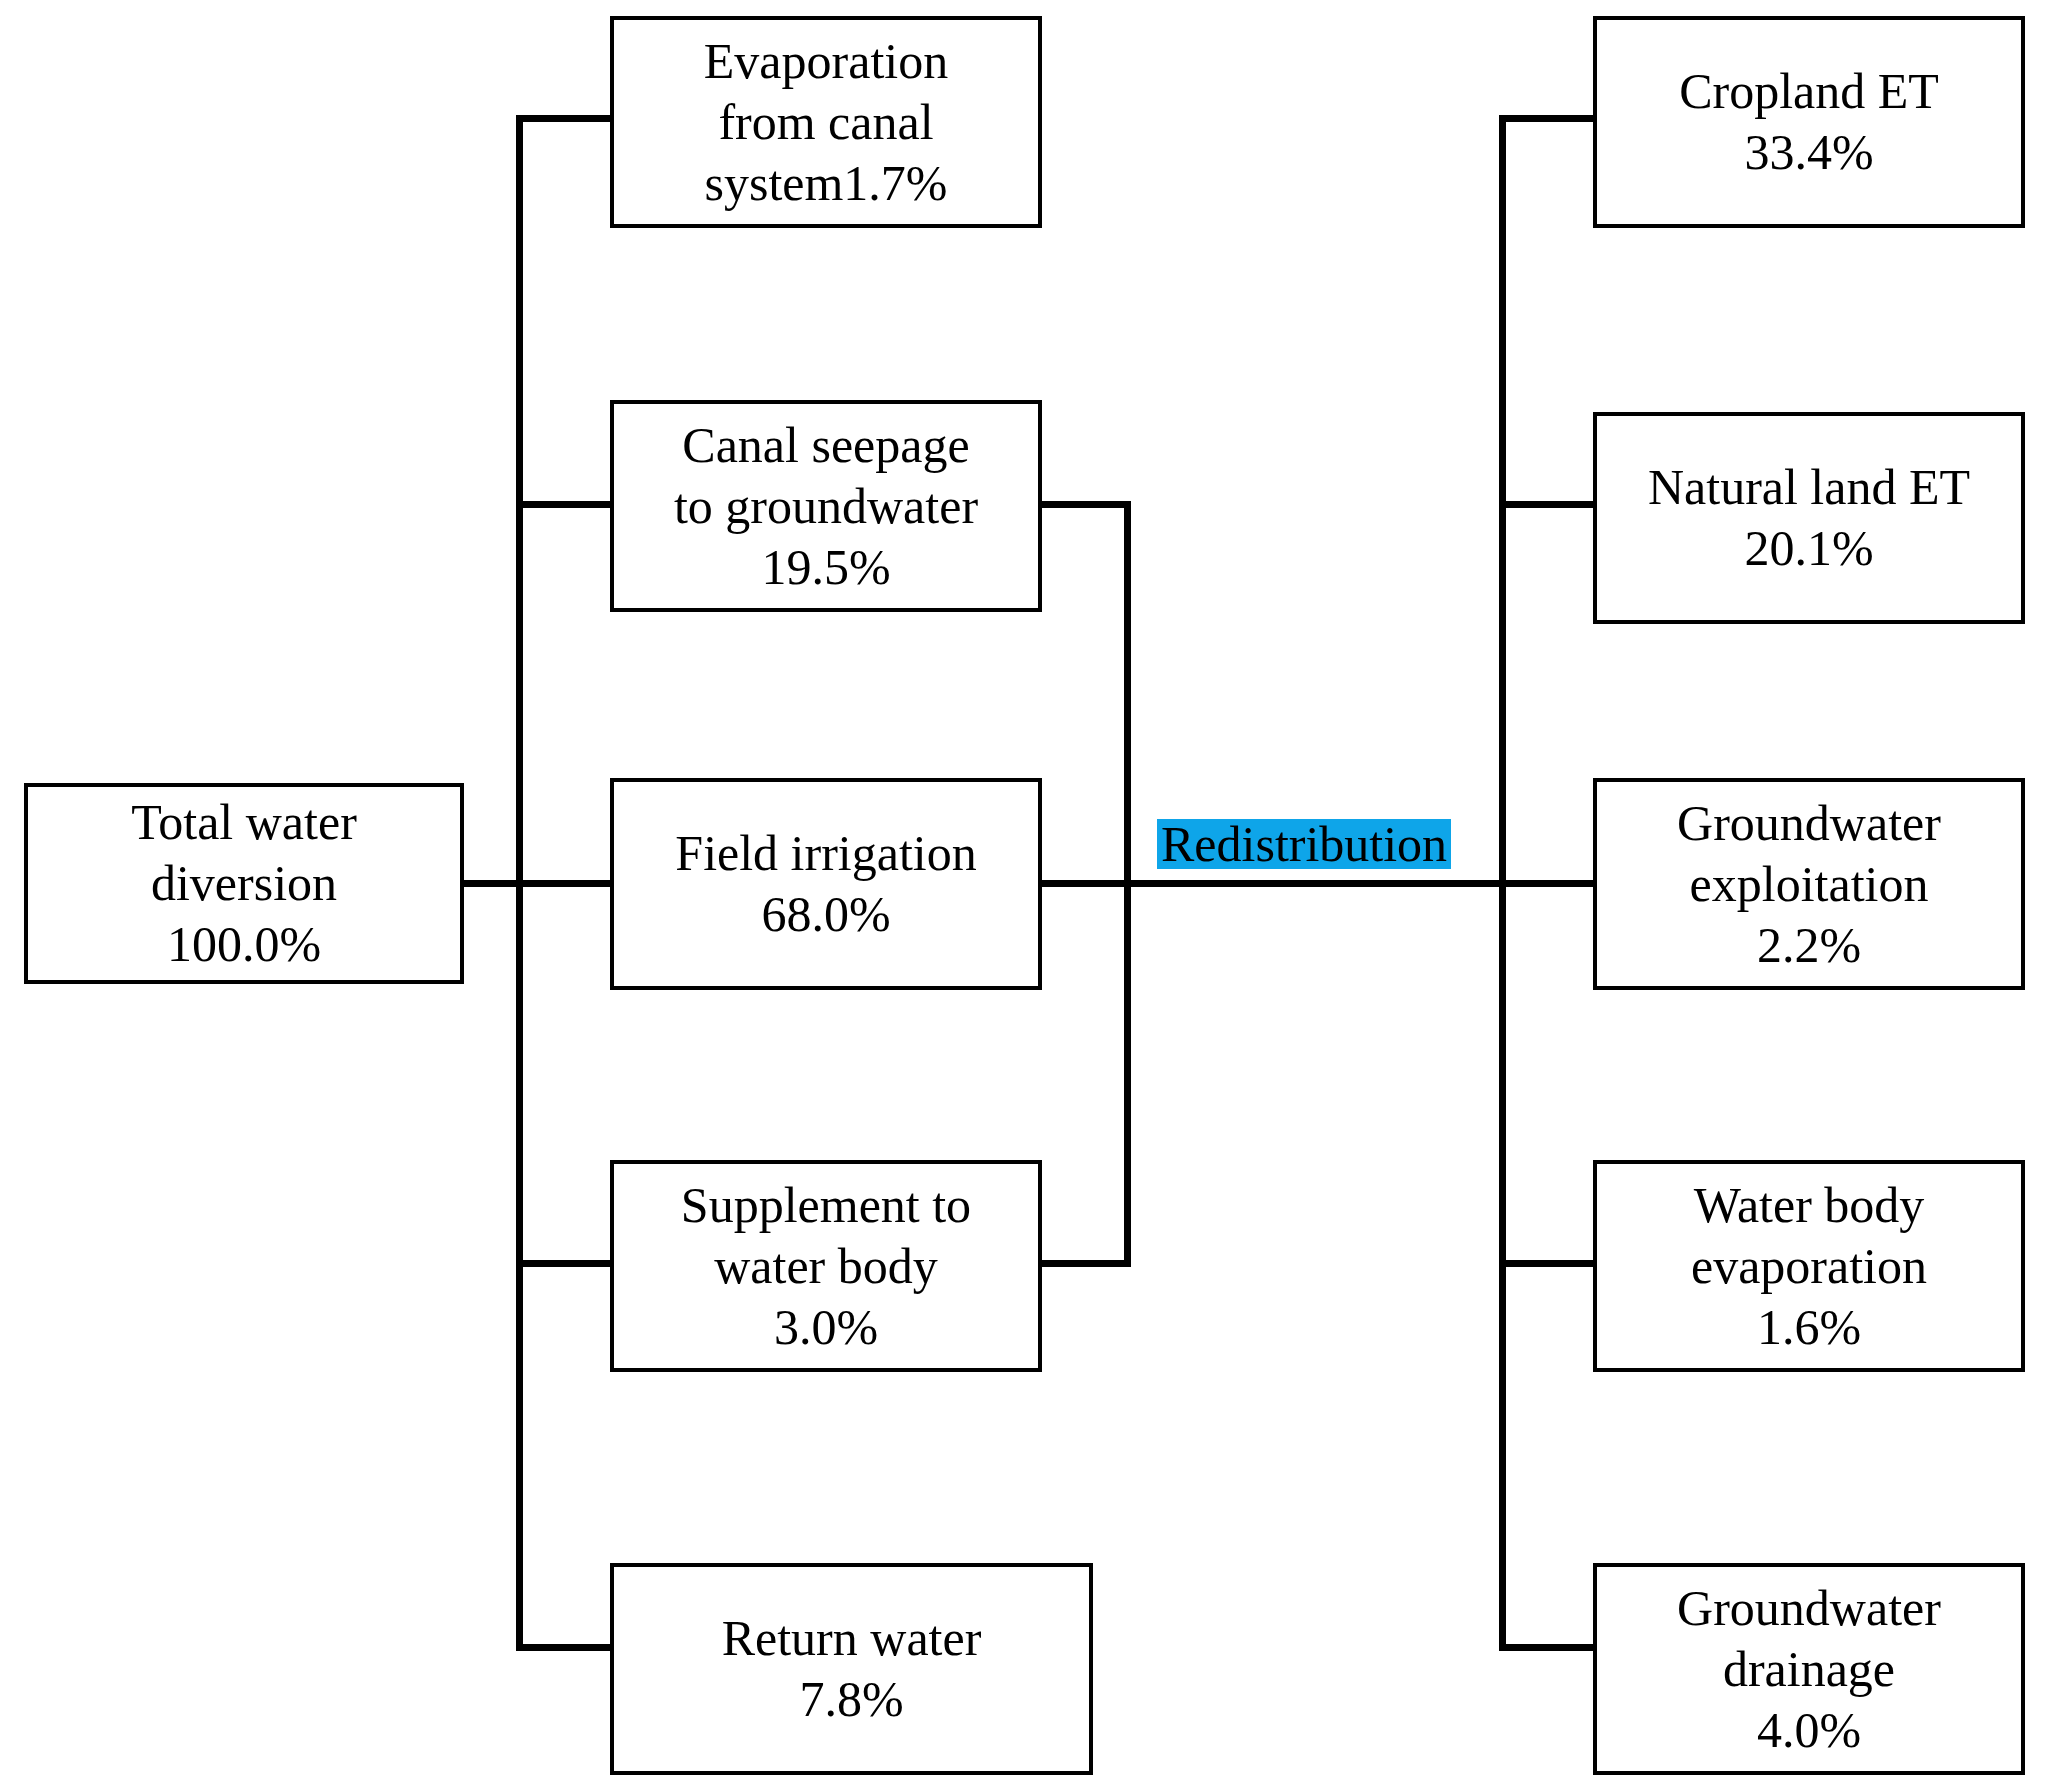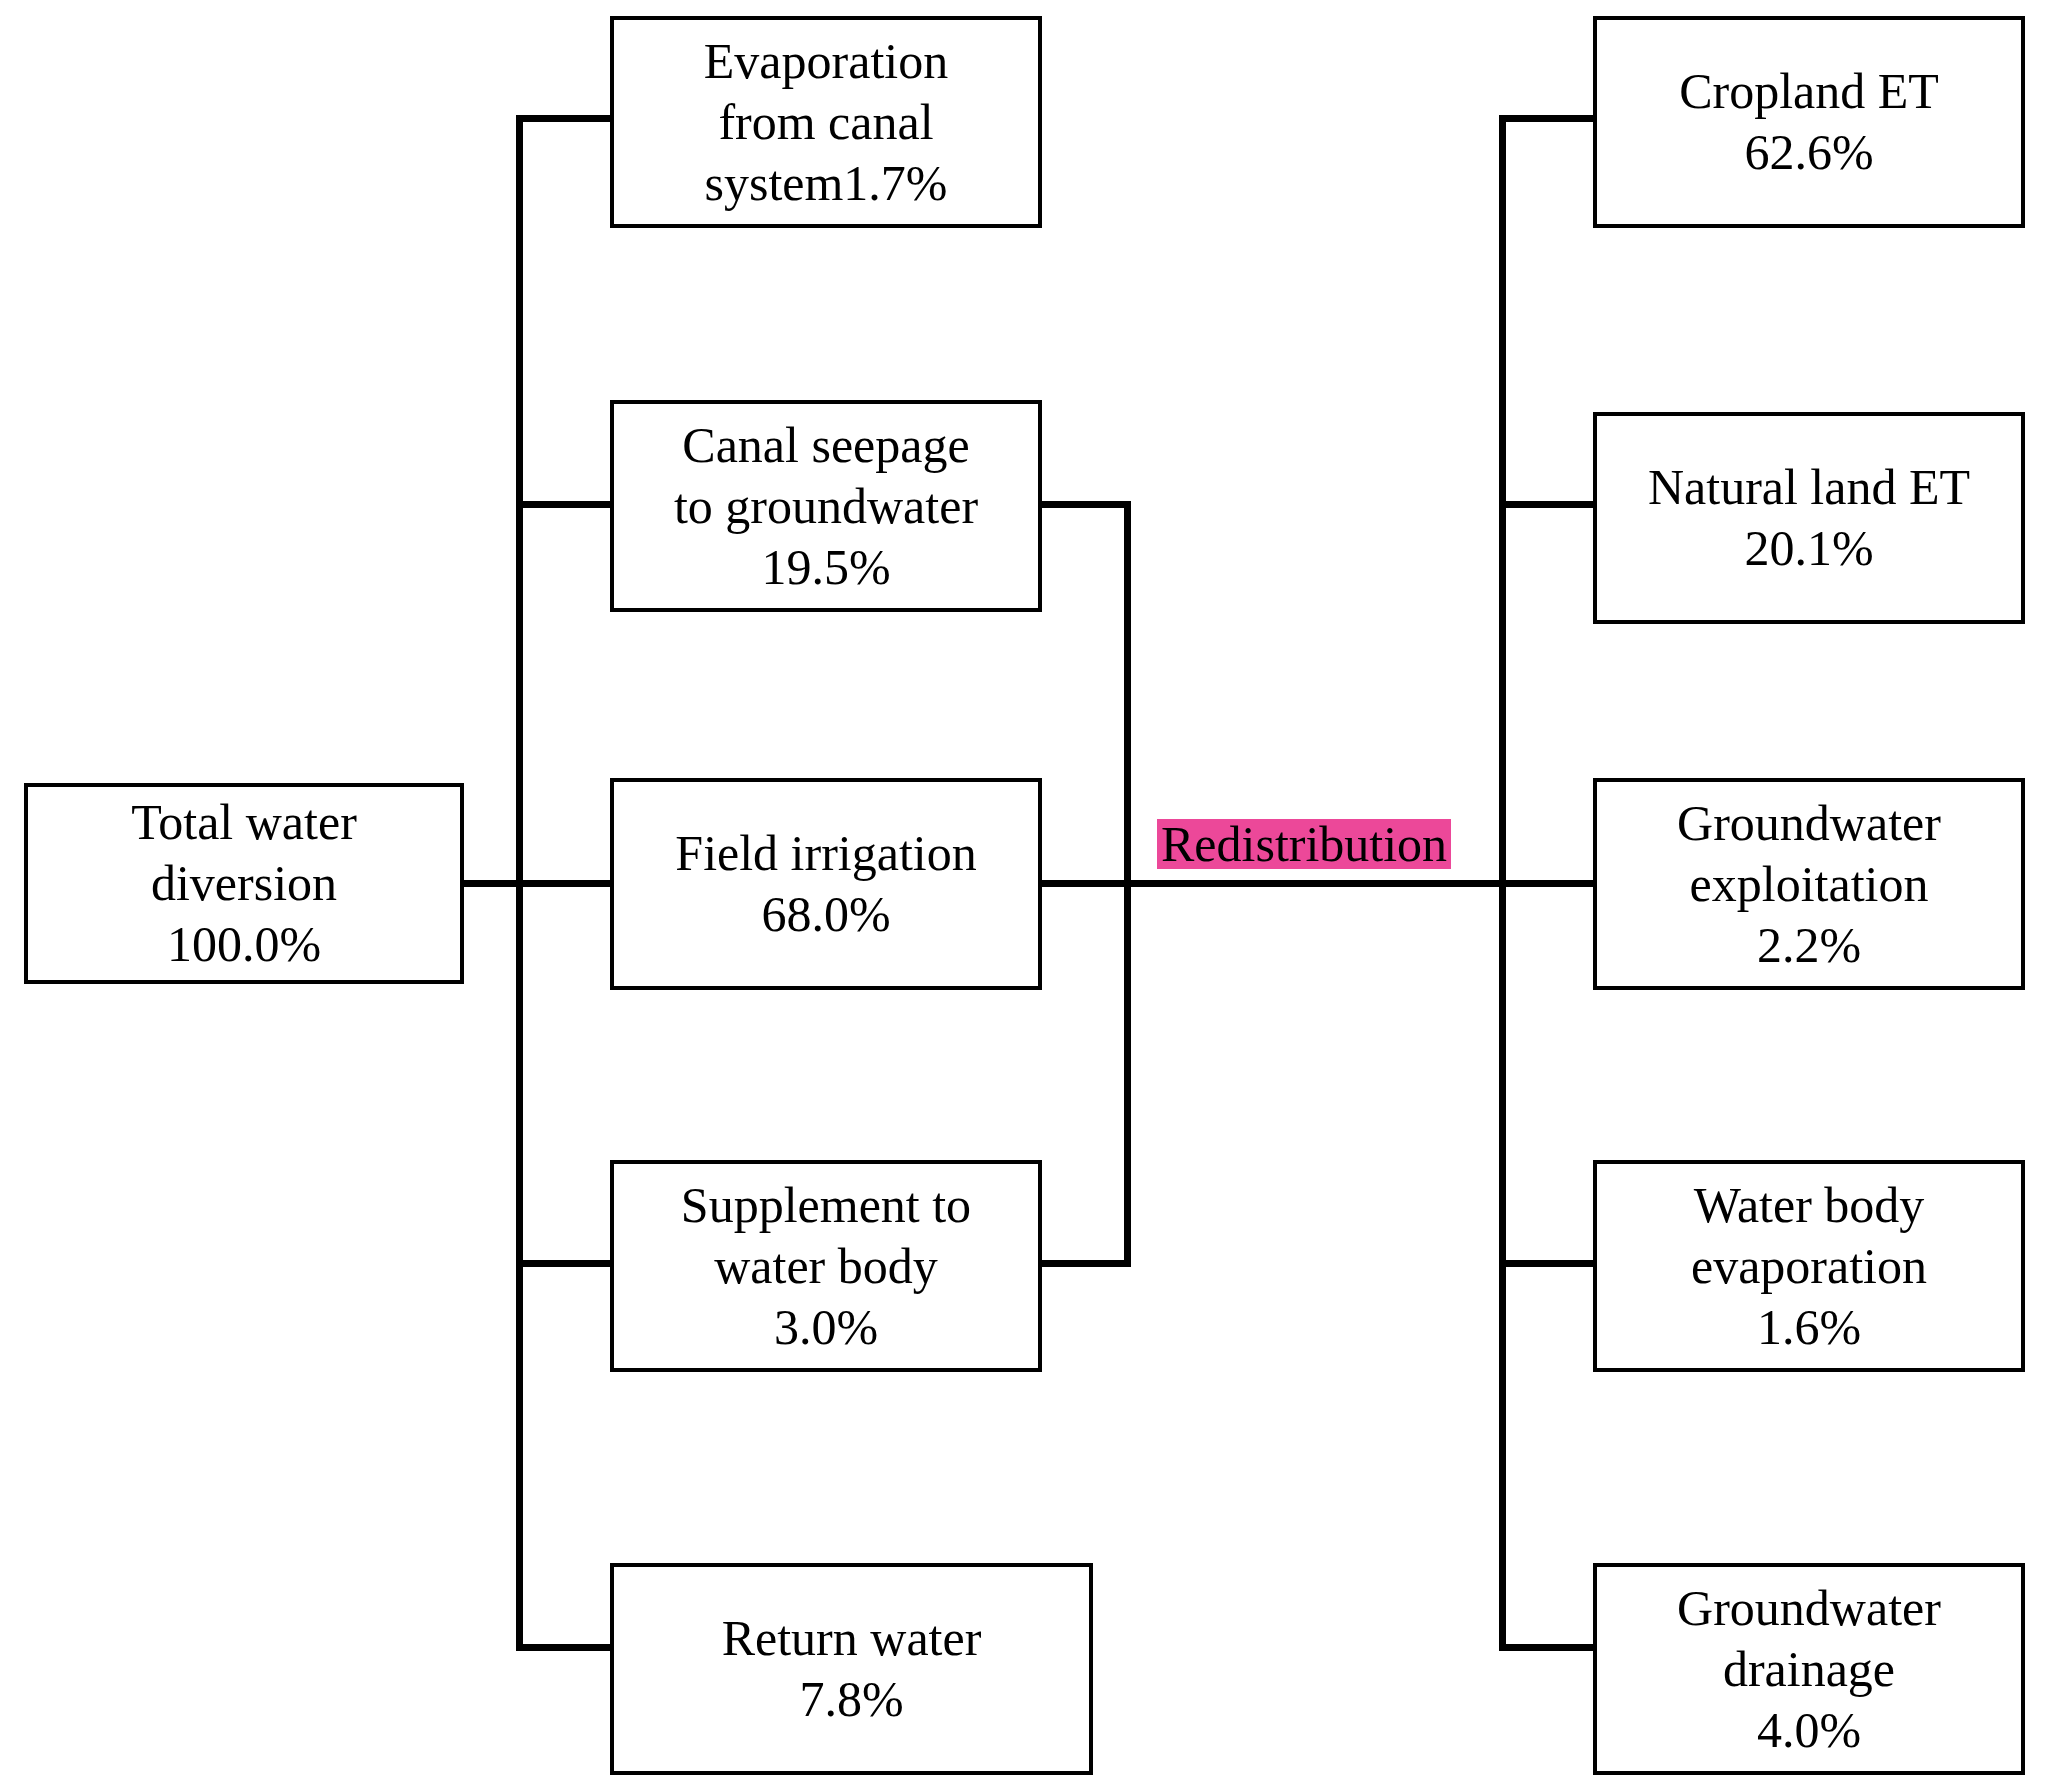--- a/index.html
+++ b/index.html
@@ -36,21 +36,21 @@
     position: absolute;
     background: #000000;
     z-index: 1;
   }
   .edge-label {
     position: absolute;
     color: #000000;
     font-size: 50px;
     line-height: 1;
     white-space: nowrap;
-    background: #ec4899;
+    background: #0ea5e9;
     padding: 0 4px;
     z-index: 4;
   }
 </style>
 </head>
 <body>
 
 <div id="stage">
 
   <div class="edge" style="left:461px; top:880px; width:60px; height:6.7px;"></div>
@@ -120,21 +120,21 @@
     <span class="ln">3.0%</span>
   </div>
 
   <div class="node" style="left:610px; top:1563px; width:483px; height:212px;">
     <span class="ln">Return water</span>
     <span class="ln">7.8%</span>
   </div>
 
   <div class="node" style="left:1593px; top:16px; width:432px; height:212px;">
     <span class="ln">Cropland ET</span>
-    <span class="ln">62.6%</span>
+    <span class="ln">33.4%</span>
   </div>
 
   <div class="node" style="left:1593px; top:400px; width:432px; height:212px;margin-top:12px;">
     <span class="ln">Natural  land ET</span>
     <span class="ln">20.1%</span>
   </div>
 
   <div class="node" style="left:1593px; top:778px; width:432px; height:212px;">
     <span class="ln">Groundwater</span>
     <span class="ln">exploitation</span>

